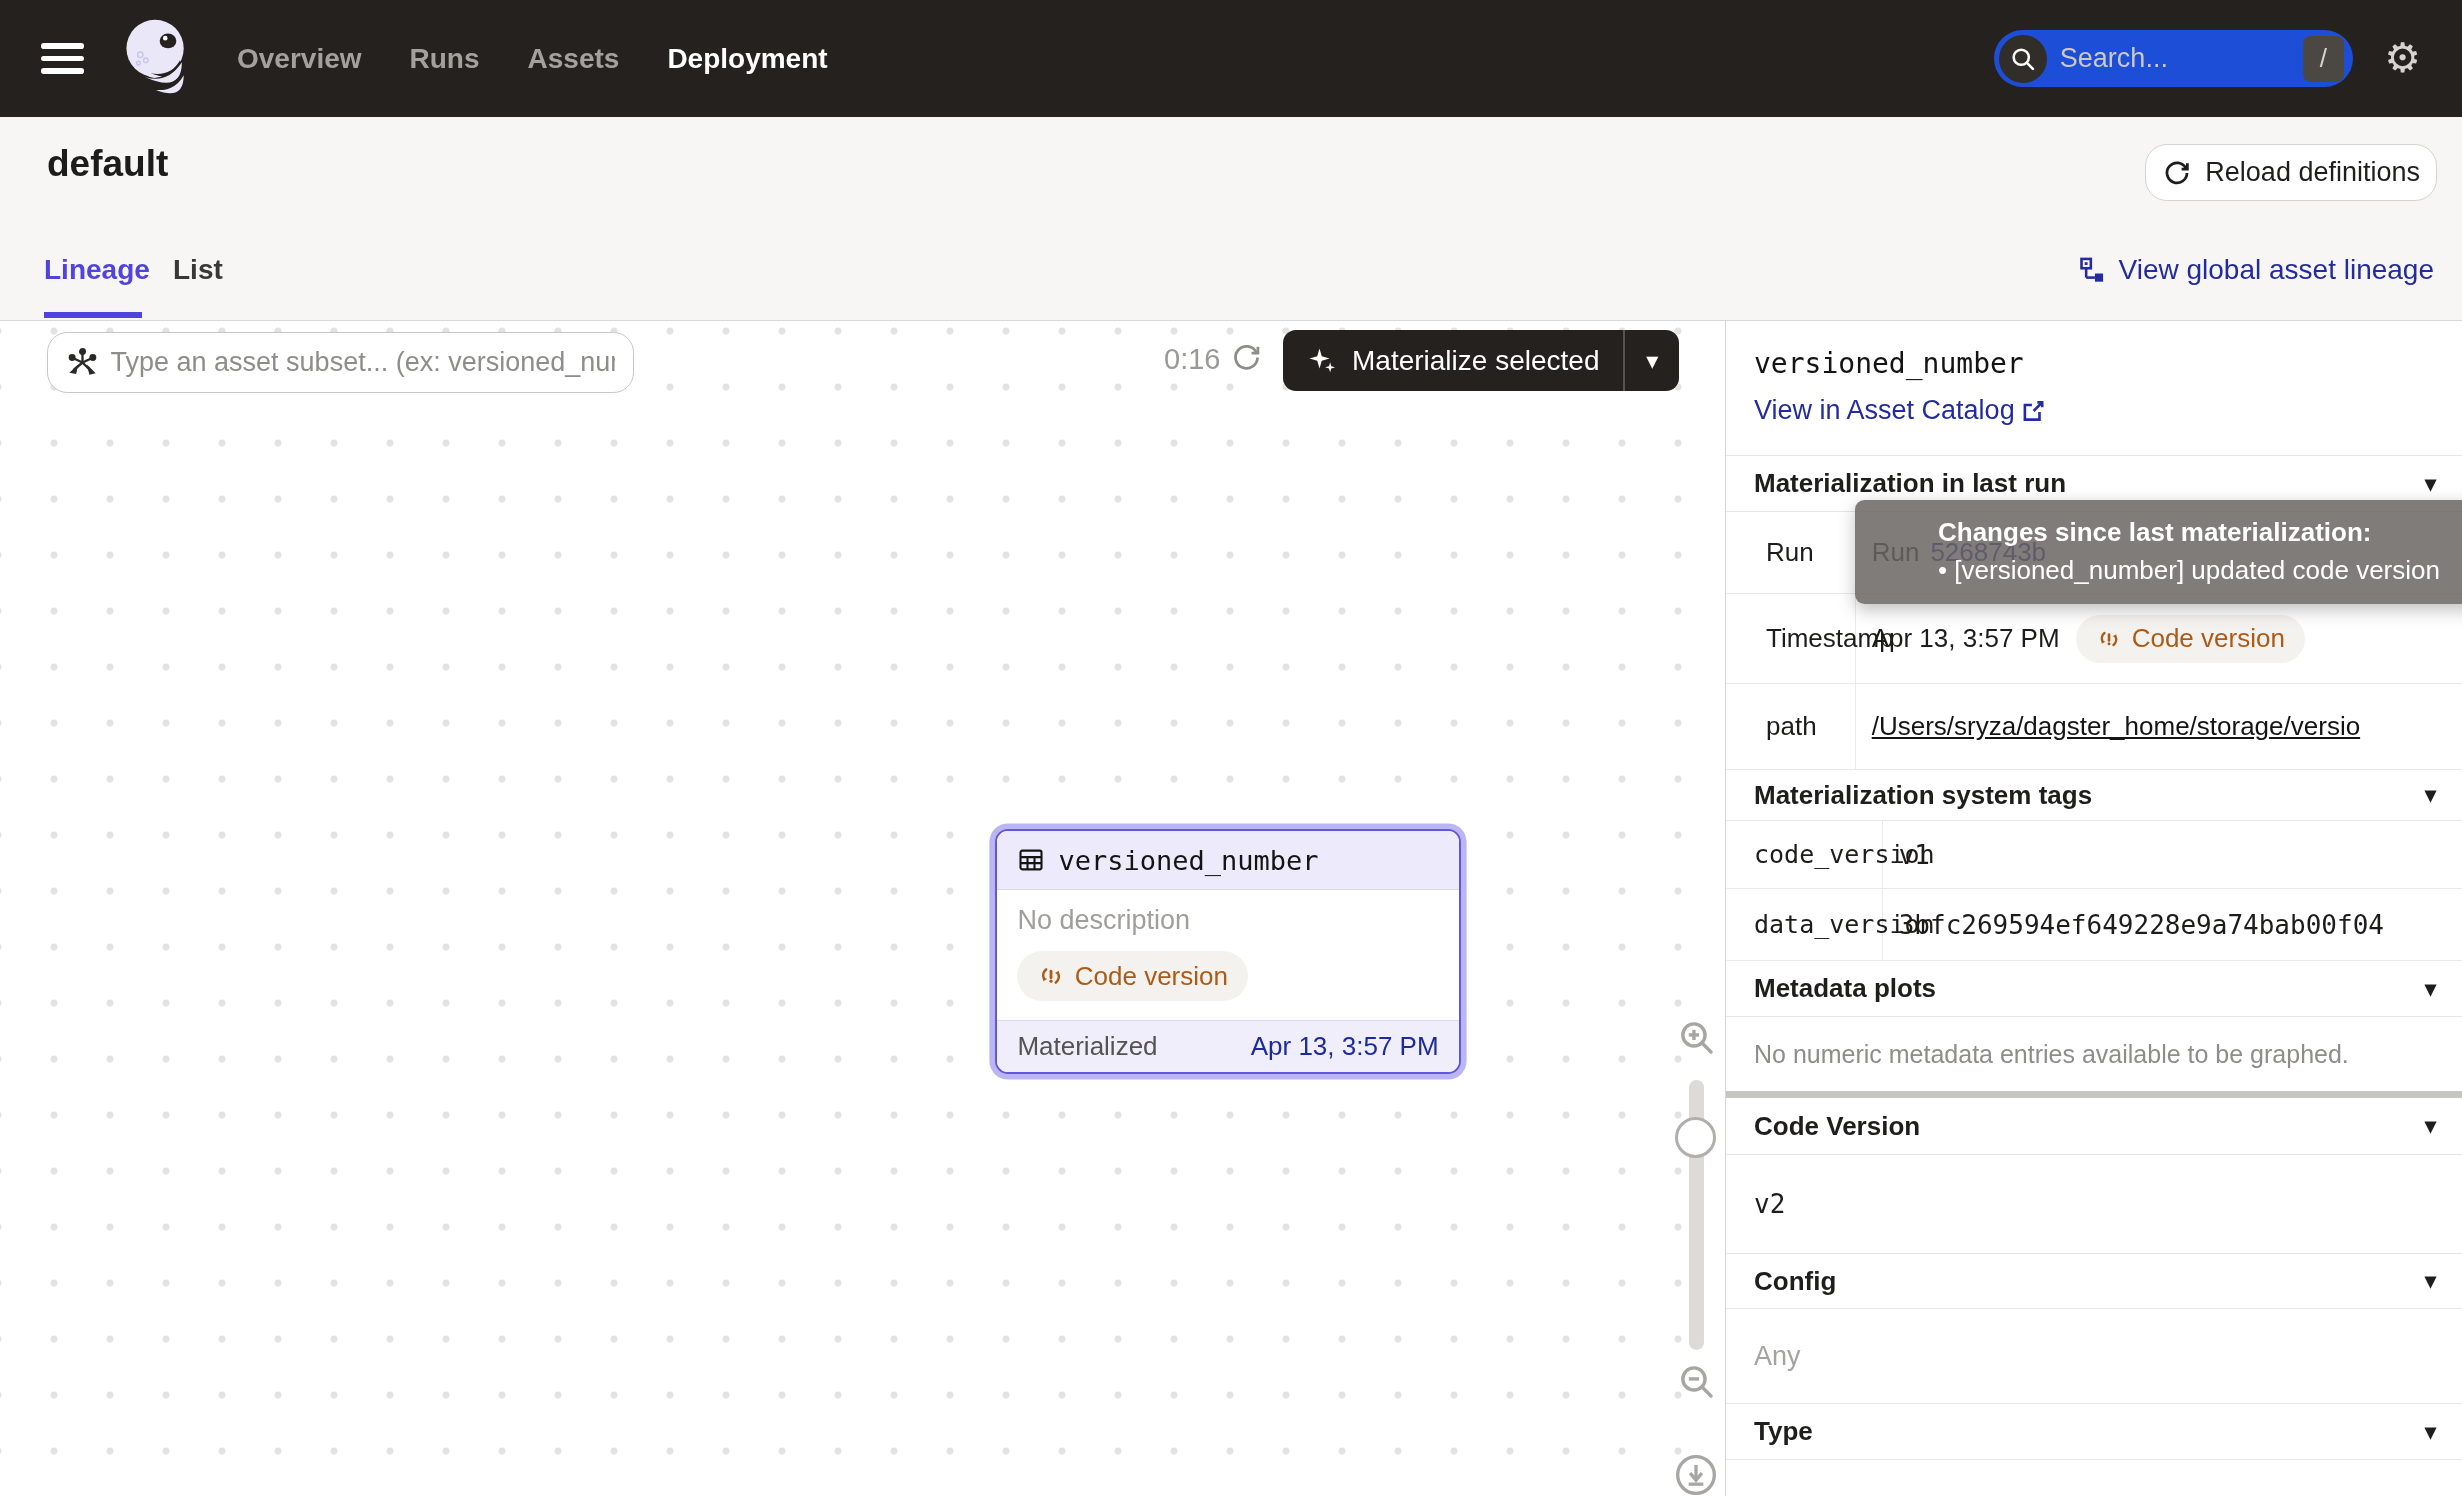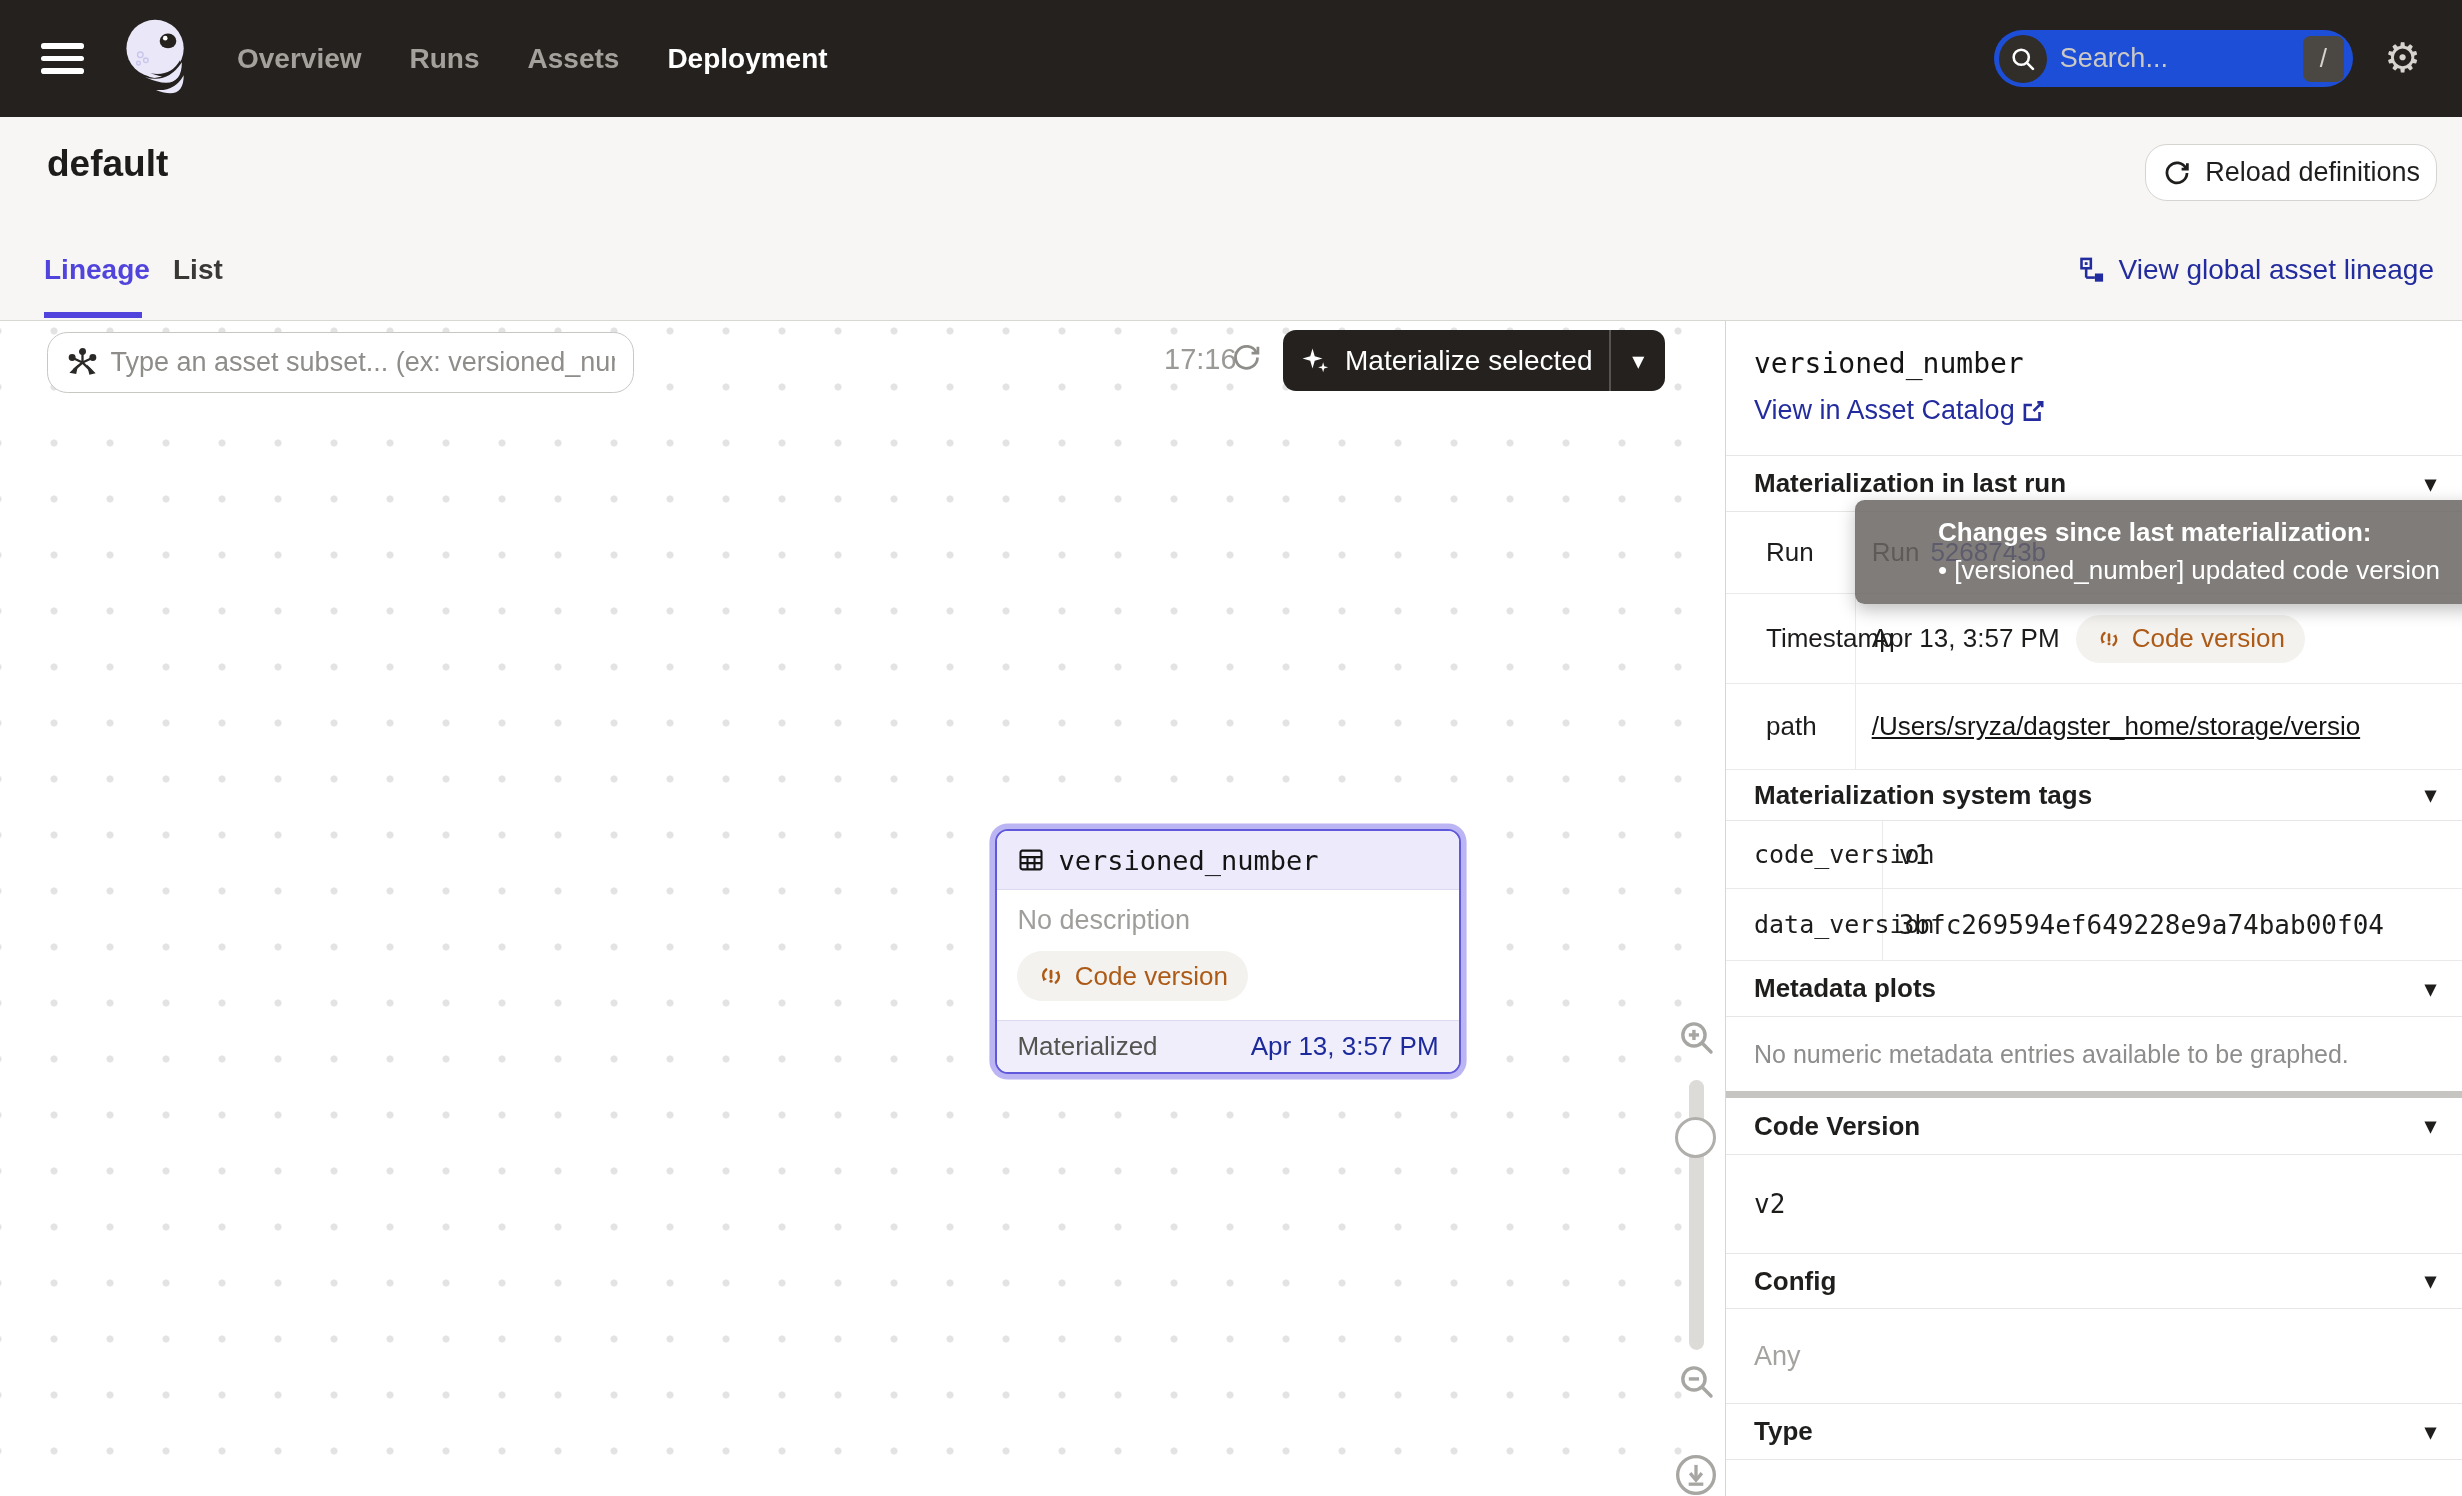--- a/index.html
+++ b/index.html
@@ -54,21 +54,21 @@
   
   .subset-input { position:absolute; left:47px; top:11px; width:587px; height:61px; border:1.9px solid #c9c7c4;
                   border-radius:20.4px; background:#fff; display:flex; align-items:center; gap:13px; padding:0 18.5px; }
   .subset-input input { flex:1; border:none; outline:none; font-size:27px; color:#3a3937; min-width:0;
                         font-family:"Liberation Sans",sans-serif; background:transparent; }
   .subset-input input::placeholder { color:#8f8d8a; }
   .timer { position:absolute; left:1164px; top:22px; font-size:29px; color:#9b9996; }
   .timer-refresh { position:absolute; left:1230px; top:20.4px; color:#8f8d8a; cursor:pointer; }
   .mat-btn { position:absolute; left:1283px; top:9.3px; height:61px; border-radius:13px; background:#25211e;
              color:#fff; display:flex; align-items:stretch; cursor:pointer; }
-  .mat-main { display:flex; align-items:center; gap:15px; padding:0 17px; font-size:28px; }
+  .mat-main { display:flex; align-items:center; gap:15px; padding:0 24px; font-size:28px; }
   .mat-divider { width:1.9px; background:#57534e; }
   .mat-caret { width:54px; display:flex; align-items:center; justify-content:center; font-size:24px; }
 
   
   .node { position:absolute; left:995px; top:508px; width:466px; background:#fff; border:2.8px solid #6058da;
           border-radius:13px; box-shadow:0 0 0 5.6px #bcb5f4; overflow:hidden; cursor:pointer; }
   .node-header { height:59px; background:#eceafb; border-bottom:0.9px solid #dcdaf0; display:flex;
                  align-items:center; gap:13px; padding:0 20.4px; }
   .node-title { font-size:27px; color:#141414; }
   .node-body { padding:15px 20.4px 18.5px; }
@@ -212,21 +212,21 @@
                 <path d="M17 16.4 l3.4 3.4 l-2.4 0.6 z"></path>
               <line x1="12" y1="12" x2="5" y2="18"></line>
                 <path d="M7.2 16.2 l-3.4 3.2 l2.6 0.4 z"></path>
               <line x1="12" y1="12" x2="4.5" y2="8.5"></line>
                 <circle cx="4" cy="8.2" r="1.8"></circle>
             </g>
           </svg>
           <input placeholder="Type an asset subset... (ex: versioned_num" style="">
         </div>
 
-        <div class="timer">17:16</div>
+        <div class="timer">0:16</div>
         <svg class="timer-refresh" width="33" height="33" viewBox="0 0 24 24">
             <path d="M19.1 8.2 A8 8 0 1 0 20 12" fill="none" stroke="currentColor" stroke-width="2"></path>
             <path d="M20.3 4.2 v4.6 h-4.6" fill="none" stroke="currentColor" stroke-width="2"></path>
           </svg>
 
         <div class="mat-btn">
           <div class="mat-main">
             <svg width="30" height="30" viewBox="0 0 24 24">
                 <path d="M10 2 L11.8 8.2 L18 10 L11.8 11.8 L10 18 L8.2 11.8 L2 10 L8.2 8.2 Z" fill="#fff"></path>
                 <path d="M18.5 13 L19.4 16.1 L22.5 17 L19.4 17.9 L18.5 21 L17.6 17.9 L14.5 17 L17.6 16.1 Z" fill="#fff"></path>

